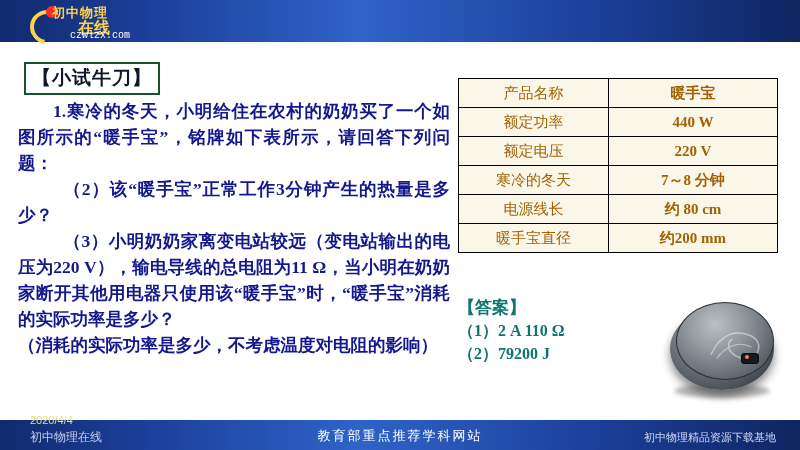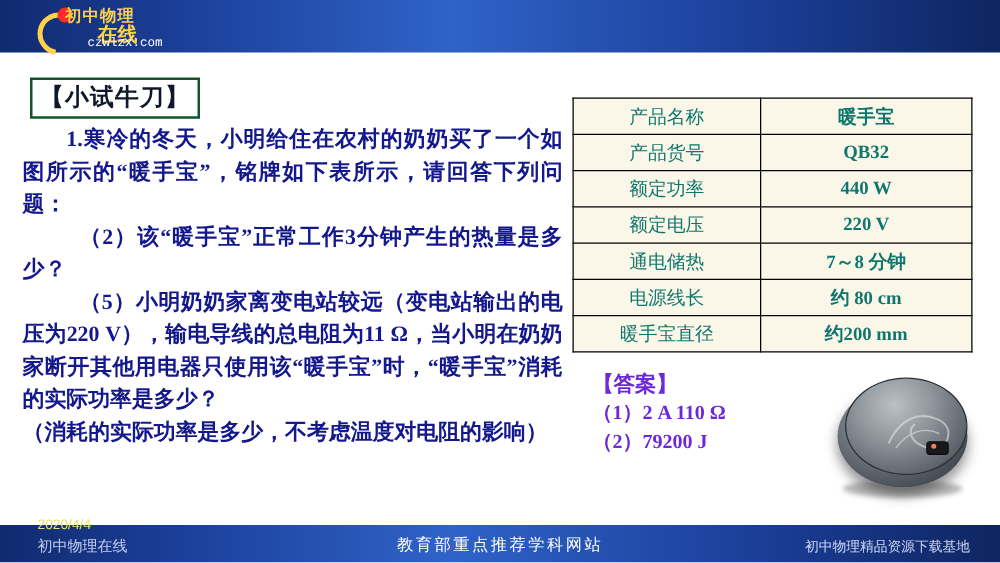--- a/index.html
+++ b/index.html
@@ -85,29 +85,29 @@
   .ind3{text-indent:2.6em;}
   
   .spec-table{
     position:absolute;left:458px;top:78px;width:320px;
     border-collapse:collapse;background:#fbf7e8;
   }
   .spec-table td{
     border:1px solid #000000;
     height:26px;
     font-family:"Liberation Serif",serif;
-    font-size:15px;color:#0f766e;
+    font-size:15px;color:#a16207;
     padding:1px 6px;
   }
   .spec-table td.k{width:47%;text-align:center;}
   .spec-table td.v{width:53%;text-align:center;font-weight:bold;}
   
   .answer{
-    position:absolute;left:474px;top:296px;width:200px;
-    font-family:"Liberation Serif",serif;font-weight:bold;color:#6d28d9;
+    position:absolute;left:458px;top:296px;width:200px;
+    font-family:"Liberation Serif",serif;font-weight:bold;color:#0f766e;
     font-size:16px;line-height:23px;
   }
   .answer .title{font-size:17px;}
   
   .photo{
     position:absolute;left:664px;top:296px;width:118px;height:108px;
   }
   .photo .disc{
     position:absolute;left:6px;top:12px;width:104px;height:82px;border-radius:50%;
     background:radial-gradient(ellipse at 38% 30%, #9aa1a8 0%, #6e757c 42%, #4a5057 72%, #2f3338 100%);
@@ -148,44 +148,40 @@
     <span class="logo-line1">初中物理</span>
     <span class="logo-line2">在线</span>
     <span class="logo-line3">czwlzx.com</span>
   </div>
 
   <div class="heading">【小试牛刀】</div>
 
   <div class="bodytext">
     <p class="ind2">1.寒冷的冬天，小明给住在农村的奶奶买了一个如图所示的“暖手宝”，铭牌如下表所示，请回答下列问题：</p>
     <p class="ind3">（2）该“暖手宝”正常工作3分钟产生的热量是多少？</p>
-    <p class="ind3">（5）小明奶奶家离变电站较远（变电站输出的电压为220 V），输电导线的总电阻为11 Ω，当小明在奶奶家断开其他用电器只使用该“暖手宝”时，“暖手宝”消耗的实际功率是多少？</p>
+    <p class="ind3">（3）小明奶奶家离变电站较远（变电站输出的电压为220 V），输电导线的总电阻为11 Ω，当小明在奶奶家断开其他用电器只使用该“暖手宝”时，“暖手宝”消耗的实际功率是多少？</p>
     <p>（消耗的实际功率是多少，不考虑温度对电阻的影响）</p>
   </div>
 
   <table class="spec-table">
     <tbody>
       <tr>
         <td class="k">产品名称</td>
         <td class="v">暖手宝</td>
       </tr>
       <tr>
-        <td class="k">产品货号</td>
-        <td class="v">QB32</td>
-      </tr>
-      <tr>
         <td class="k">额定功率</td>
         <td class="v">440 W</td>
       </tr>
       <tr>
         <td class="k">额定电压</td>
         <td class="v">220 V</td>
       </tr>
       <tr>
-        <td class="k">通电储热</td>
+        <td class="k">寒冷的冬天</td>
         <td class="v">7～8 分钟</td>
       </tr>
       <tr>
         <td class="k">电源线长</td>
         <td class="v">约 80 cm</td>
       </tr>
       <tr>
         <td class="k">暖手宝直径</td>
         <td class="v">约200 mm</td>
       </tr>

